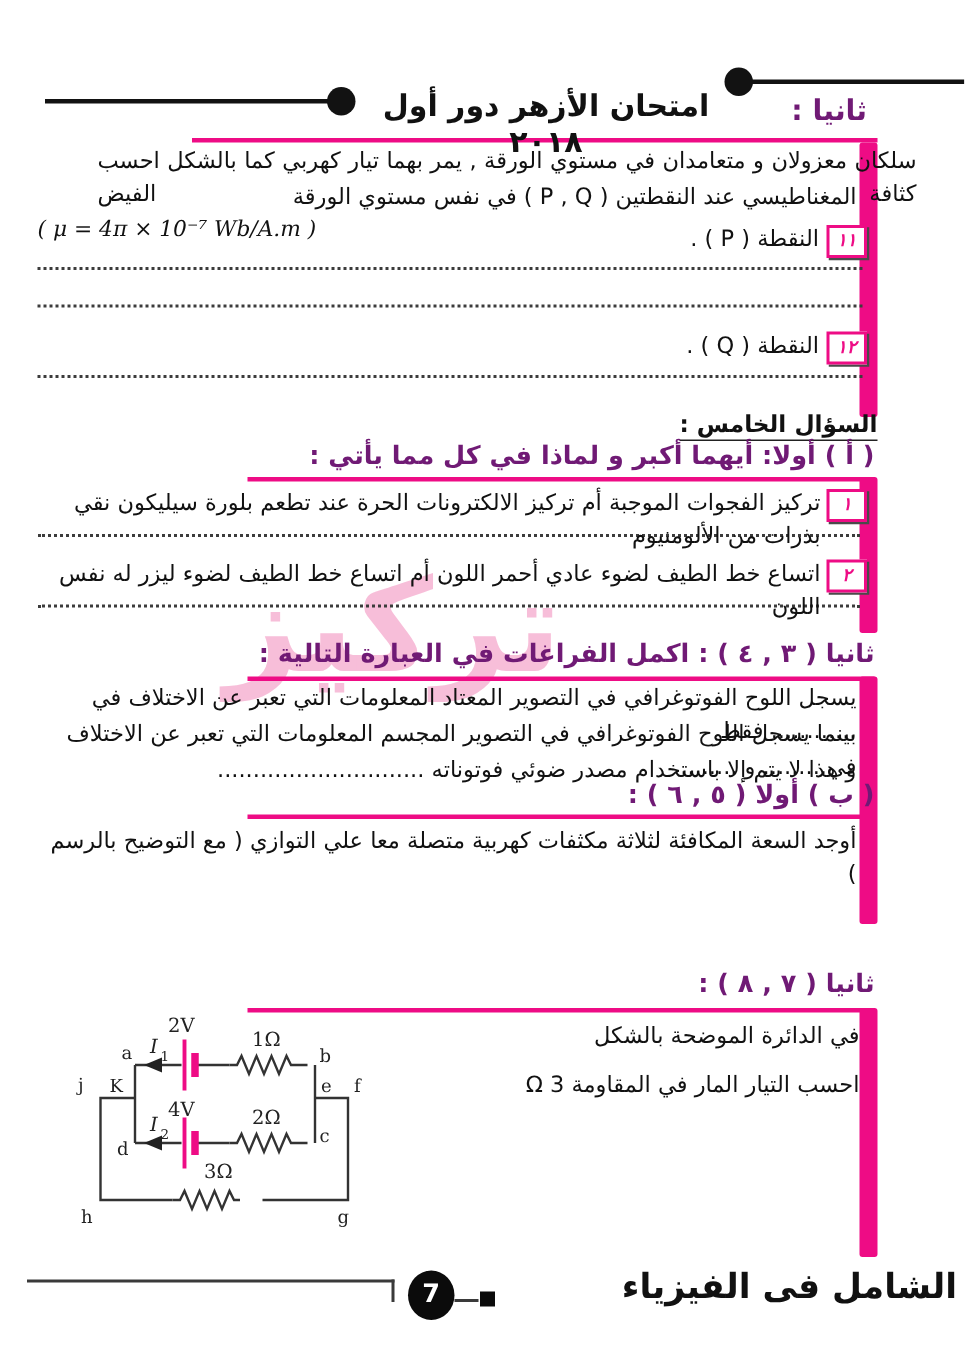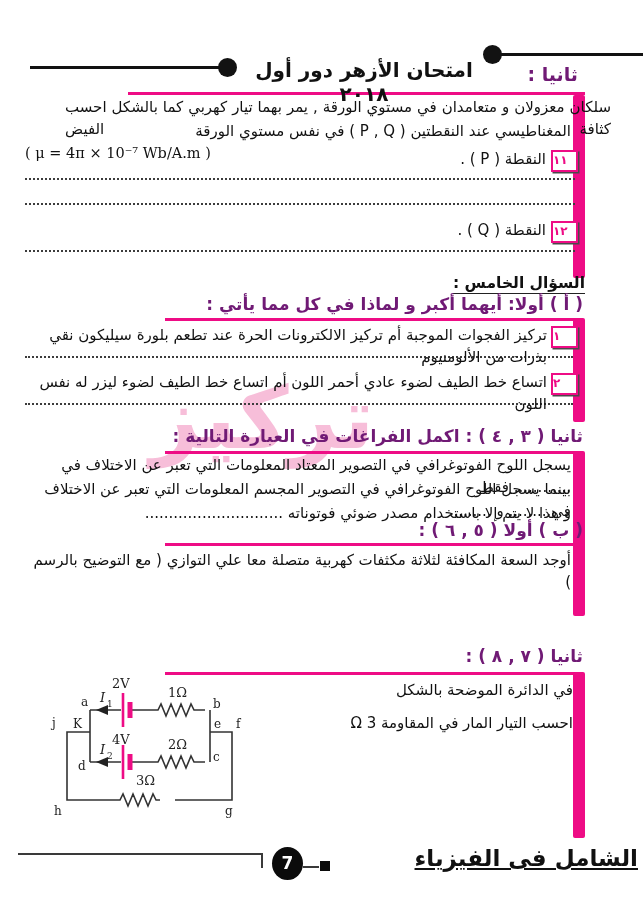--- a/index.html
+++ b/index.html
@@ -9,24 +9,24 @@
   .ar{direction:rtl;unicode-bidi:embed;}
   .pink{color:#701a75;}
   .hrule{position:absolute;height:3px;background:#ee0c85;}
   .vbar{position:absolute;width:12px;background:#ee0c85;border-radius:2px;}
   .dots{position:absolute;height:0;border-bottom:2.5px dotted #3c3c3c;}
   .bodytext{font-size:15px;line-height:1.45;text-align:right;}
   .just{text-align:justify;text-align-last:justify;}
   .phead{font-weight:bold;font-size:17px;white-space:nowrap;}
   .badge{position:absolute;width:23px;height:18px;background:#fff;border:2px solid #ee0c85;
          box-shadow:1.5px 1.5px 0 #4a4a4a;color:#ee0c85;font-weight:bold;font-size:12px;
-         line-height:17px;text-align:left;}
+         line-height:17px;text-align:center;font-style:italic;}
   .hline{position:absolute;height:3px;background:#121212;}
   .bullet{position:absolute;width:19px;height:19px;border-radius:50%;background:#121212;}
-  .latin{direction:ltr;unicode-bidi:embed;font-family:"DejaVu Serif",serif;}
+  .latin{direction:ltr;unicode-bidi:embed;font-family:"DejaVu Serif",serif;font-style:italic;}
   .wm{position:absolute;color:#f07fb4;opacity:.5;font-weight:bold;font-size:86px;
       letter-spacing:6px;z-index:0;direction:rtl;}
   .z1{z-index:1;}
   svg text{font-family:"DejaVu Serif",serif;fill:#222;}
 </style>
 </head>
 <body>
 
 <div class="page">
 
@@ -141,15 +141,15 @@
     <text x="4" y="59" font-size="12">j</text>
     <text x="25" y="60" font-size="12">K</text>
   </svg>
 
   <div class="abs" style="left:18px;top:853px;width:245px;height:2px;background:#3a3a3a;"></div>
   <div class="abs" style="left:261px;top:853px;width:2px;height:15px;background:#3a3a3a;"></div>
   <div class="abs" style="left:272px;top:847px;width:31px;height:33px;border-radius:50%;background:#0b0b0b;
               color:#fff;font-weight:bold;font-size:17px;text-align:center;line-height:33px;">7</div>
   <div class="abs" style="left:303px;top:866px;width:16px;height:2px;background:#3a3a3a;"></div>
   <div class="abs" style="left:320px;top:861px;width:10px;height:10px;background:#0b0b0b;"></div>
-  <div class="abs ar" style="right:5px;top:845px;font-size:23px;font-weight:bold;text-decoration:underline;">الشامل فى الفيزياء</div>
+  <div class="abs ar" style="right:5px;top:845px;font-size:23px;font-weight:bold;">الشامل فى الفيزياء</div>
 
 </div>
 
 </body></html>

